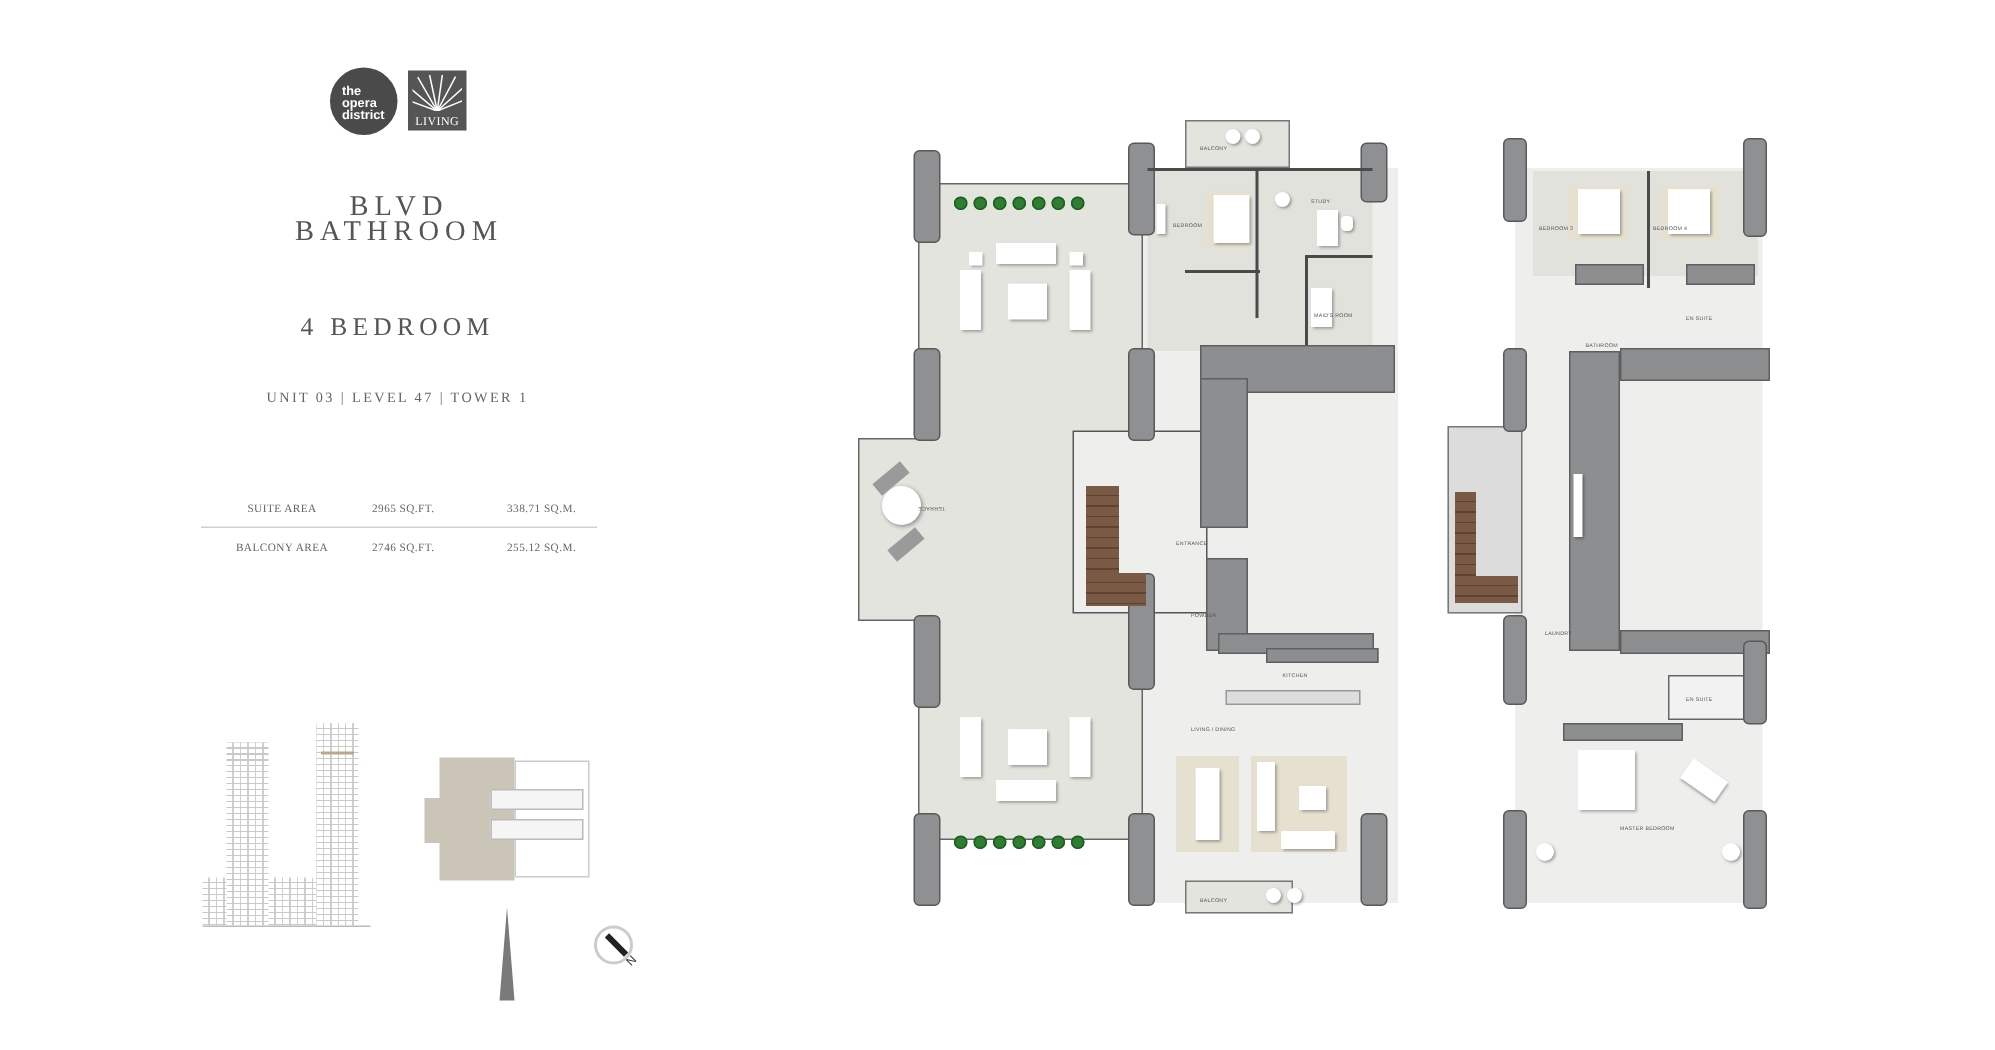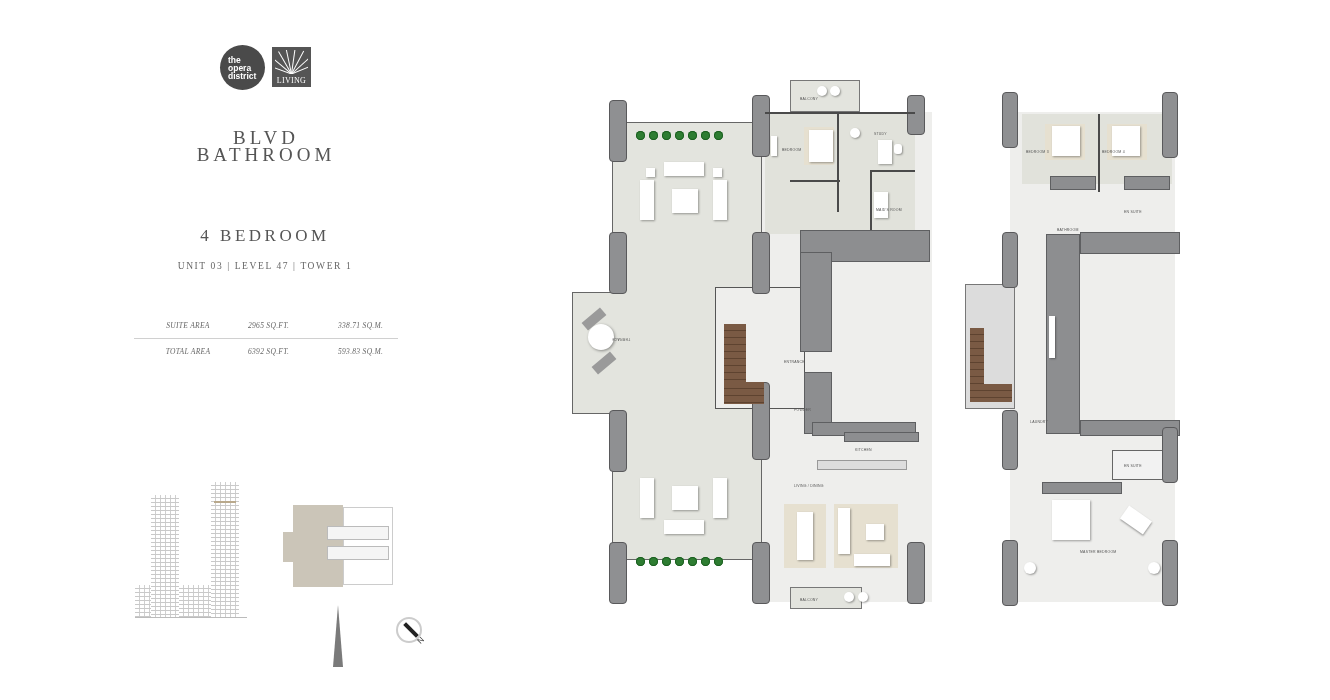--- a/index.html
+++ b/index.html
@@ -10,24 +10,24 @@
   
   .logo-opera { left:220px; top:45px; width:45px; height:45px; border-radius:50%; background:#4a4a4a;
     color:#fff; font-size:8.5px; line-height:8px; font-weight:bold; display:flex; flex-direction:column;
     justify-content:center; padding-left:8px; box-sizing:border-box; }
   .logo-emaar { left:272px; top:47px; width:39px; height:40px; background:#555; color:#fff; box-sizing:border-box; }
   .logo-emaar .rays { position:absolute; left:3px; top:3px; width:33px; height:24px; overflow:hidden; }
   .logo-emaar .ray { position:absolute; left:16px; bottom:0; width:1px; height:26px; background:#fff; transform-origin:bottom center; }
   .logo-emaar .word { position:absolute; left:0; right:0; bottom:2px; font-family:"Liberation Serif", serif; font-size:8px; text-align:center; letter-spacing:0.3px; }
 
   .title { font-family:"Liberation Serif", serif; font-size:19px; letter-spacing:4px; color:#555; text-align:center; width:200px; left:166px; }
-  .subtitle { font-family:"Liberation Serif", serif; font-size:17px; letter-spacing:3.5px; color:#555; text-align:center; width:300px; left:115px; top:226px; }
+  .subtitle { font-family:"Liberation Serif", serif; font-size:17px; letter-spacing:3.5px; color:#555; text-align:center; width:300px; left:115px; top:208px; }
   .unitline { font-family:"Liberation Serif", serif; font-size:9.5px; letter-spacing:1.6px; color:#666; text-align:center; width:300px; left:115px; top:261px; }
 
-  .area-table { left:134px; top:313px; width:264px; border-collapse:collapse; font-family:"Liberation Serif", serif; font-size:7.5px; color:#666; letter-spacing:0.3px;font-style:italic; }
+  .area-table { left:134px; top:326px; width:264px; border-collapse:collapse; font-family:"Liberation Serif", serif; font-size:7.5px; color:#666; letter-spacing:0.3px; }
   .area-table td { height:25px; padding:0; text-align:left; }
   .area-table tr + tr td { border-top:1px solid #d0d0d0; }
   .area-table td.c1 { width:108px; text-align:center; }
   .area-table td.c2 { width:80px; padding-left:6px; }
   .area-table td.c3 { padding-left:10px; }
 
   
   .elev { left:135px; top:470px; width:115px; height:150px; }
   .towerA { background: repeating-linear-gradient(to bottom, transparent 0 3px, #c9c9c9 3px 4px),
              repeating-linear-gradient(to right, transparent 0 4px, #cfcfcf 4px 5px); }
@@ -79,23 +79,23 @@
 <div class="abs unitline">UNIT 03 | LEVEL 47  | TOWER 1</div>
 
 <table class="abs area-table">
   <tbody>
       <tr>
     <td class="c1">SUITE AREA</td>
     <td class="c2">2965 SQ.FT.</td>
     <td class="c3">338.71 SQ.M.</td>
   </tr>
   <tr>
-    <td class="c1">TOTAL AREA</td>
-    <td class="c2">6392 SQ.FT.</td>
-    <td class="c3">593.83 SQ.M.</td>
+    <td class="c1">BALCONY AREA</td>
+    <td class="c2">2746 SQ.FT.</td>
+    <td class="c3">255.12  SQ.M.</td>
   </tr>
 </tbody>
   </table>
 
 <div class="abs elev">
   <div class="abs towerA" style="left:16px;top:25px;width:28px;height:122px;"></div>
   <div class="abs towerA" style="left:0;top:115px;width:16px;height:32px;"></div>
   <div class="abs towerA" style="left:44px;top:115px;width:32px;height:32px;"></div>
   <div class="abs towerA" style="left:76px;top:12px;width:28px;height:135px;"></div>
   <div class="abs" style="left:79px;top:31px;width:22px;height:2px;background:#b9a98c;"></div>

